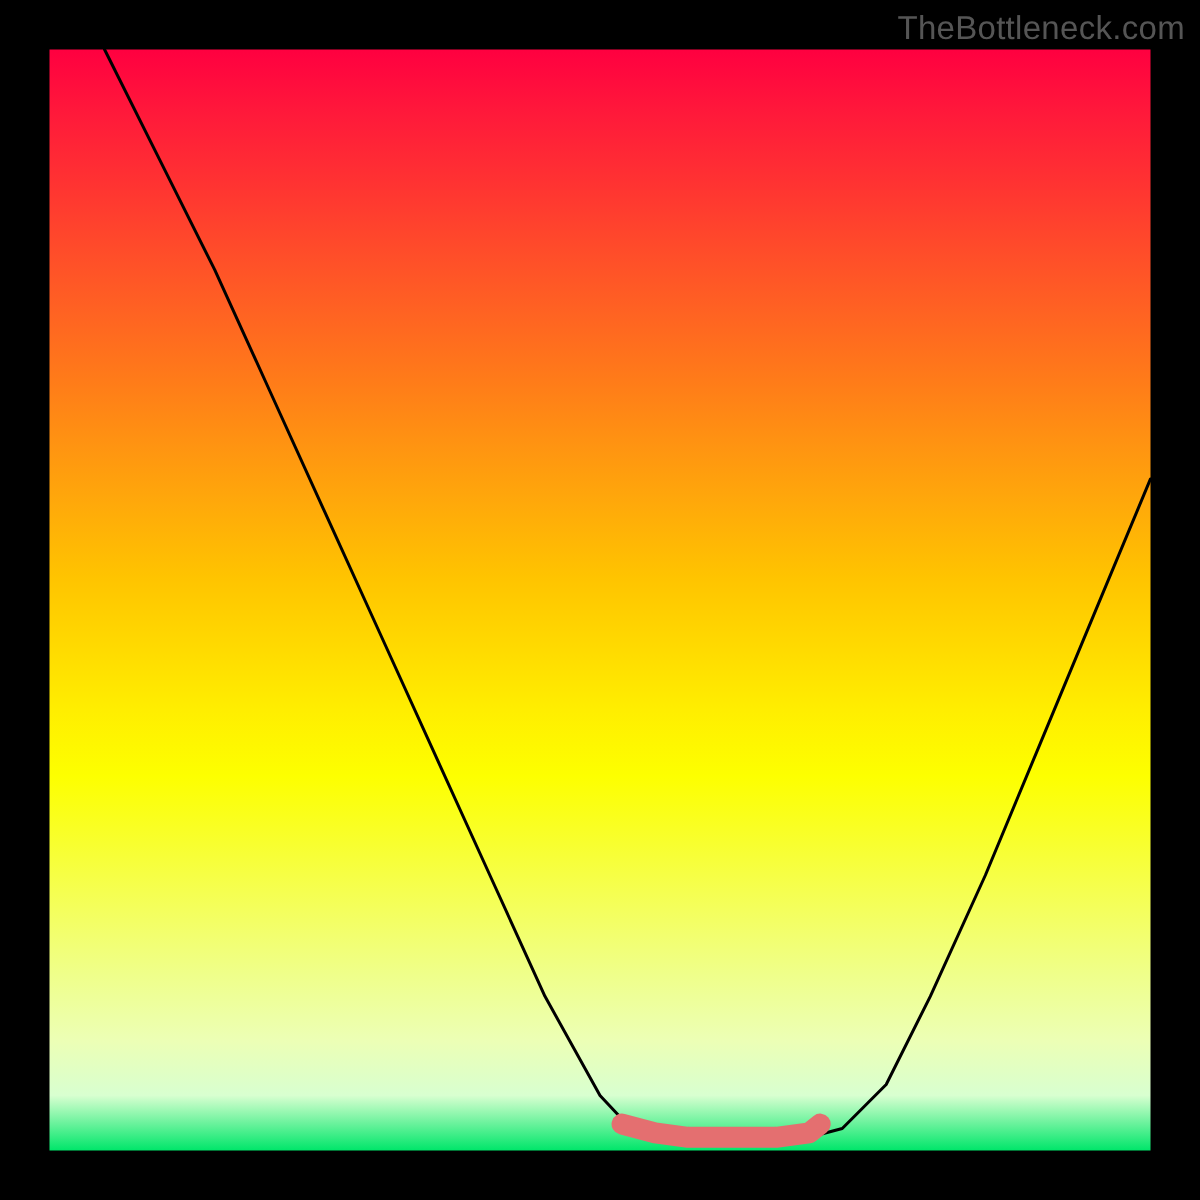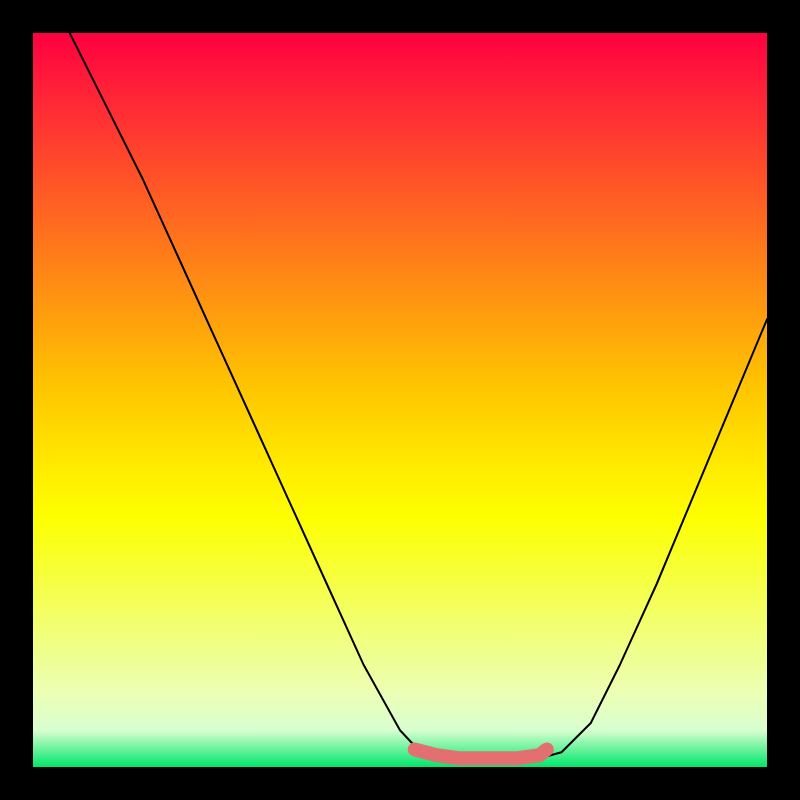--- a/index.html
+++ b/index.html
@@ -59,20 +59,21 @@
     top: 0;
     width: 734px;
     height: 734px;
     overflow: visible;
   }
 </style>
 </head>
 <body>
 <div class="outer">
 
+  <div class="watermark">TheBottleneck.com</div>
 
   <div class="plot-area">
     <svg class="curve" viewBox="0 0 734 734" preserveAspectRatio="none">
       <path id="main-curve" fill="none" stroke="#000000" stroke-width="2" stroke-linecap="round" stroke-linejoin="round" d="M36.7 0.0 L73.4 73.4 L110.1 146.8 L146.8 227.5 L183.5 308.3 L220.2 389.0 L256.9 469.8 L293.6 550.5 L330.3 631.2 L367.0 697.3 L389.0 720.8 L403.7 725.2 L425.7 726.7 L455.1 726.7 L484.4 726.7 L506.5 725.2 L528.5 719.3 L557.8 690.0 L587.2 631.2 L623.9 550.5 L660.6 462.4 L697.3 374.3 L734.0 286.3"></path>
       <path id="optimum-band" fill="none" stroke="#e46f70" stroke-width="14" stroke-linecap="round" stroke-linejoin="round" d="M381.7 716.4 L403.7 722.3 L425.7 725.2 L455.1 725.2 L484.4 725.2 L506.5 722.3 L513.8 716.4"></path>
     </svg>
   </div>
 </div>
 
 </body></html>

